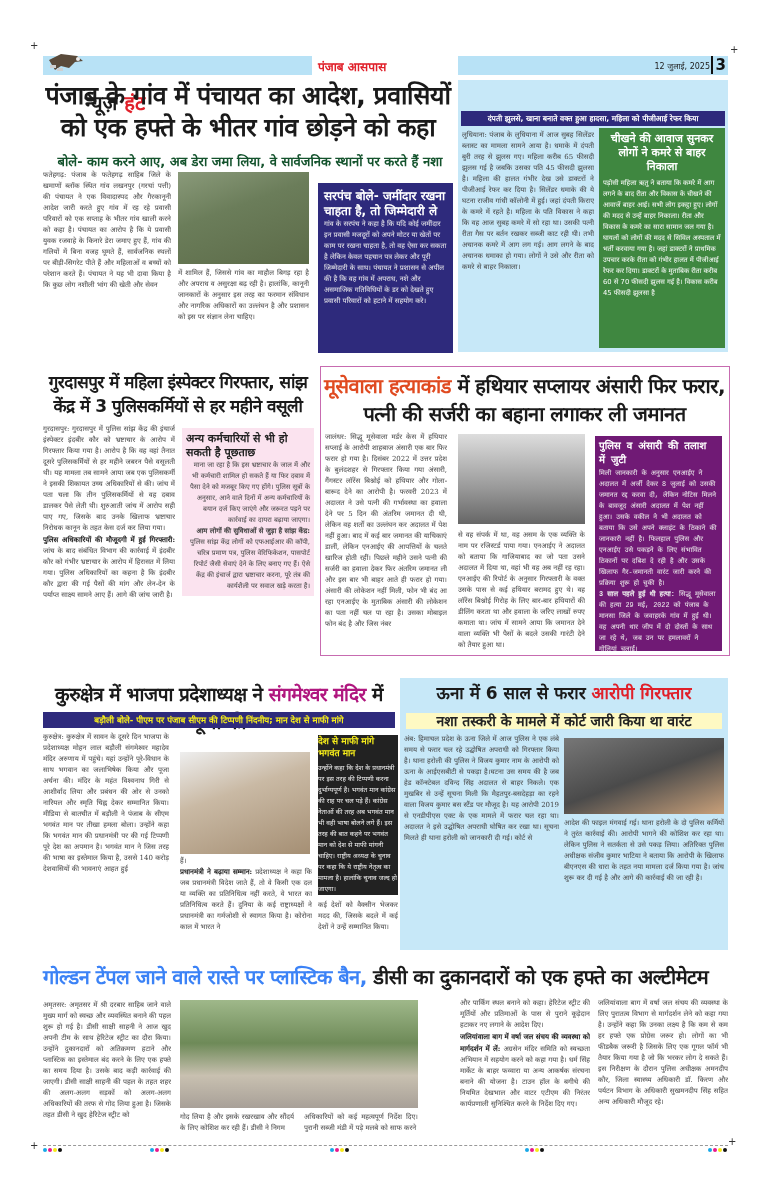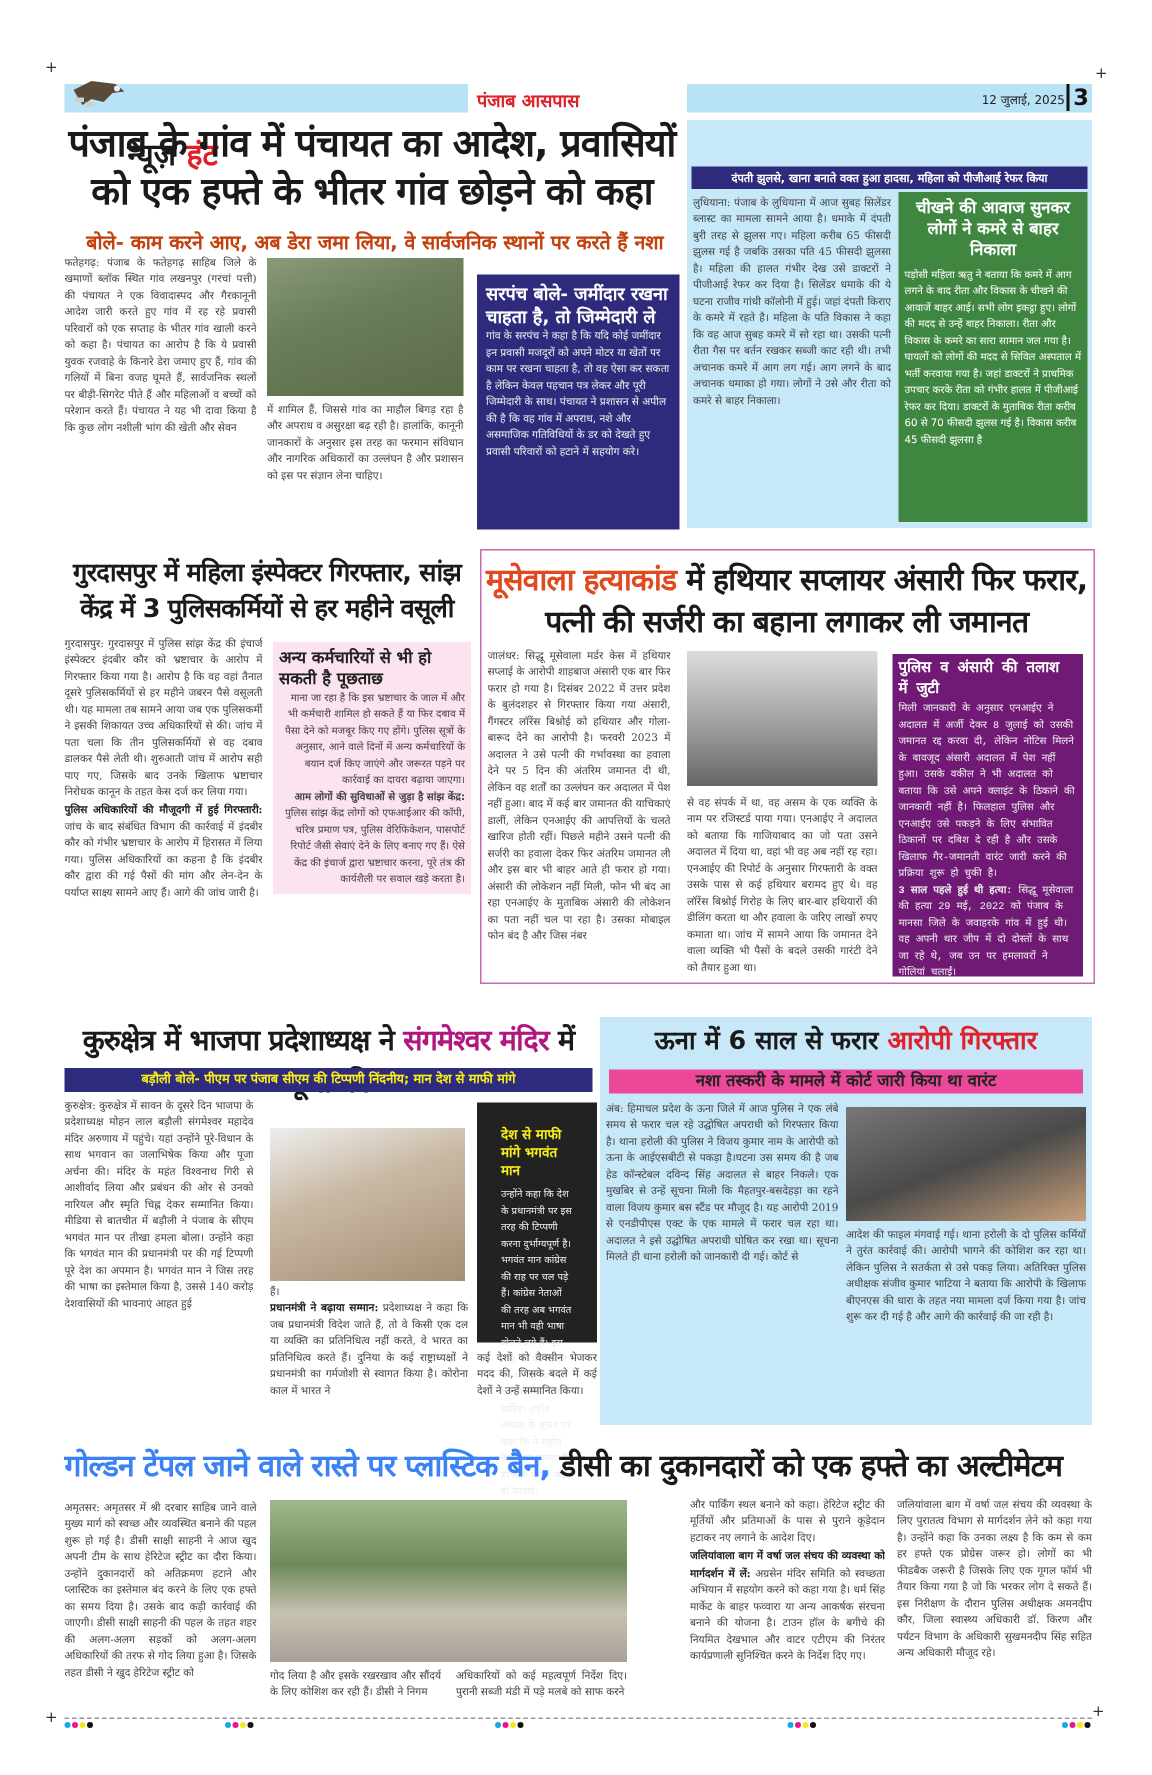--- a/index.html
+++ b/index.html
@@ -8,21 +8,21 @@
   .masthead { left: 43px; top: 56px; width: 269px; height: 19px; background: #b8e2f6; }
   .logo { position: absolute; left: 4px; top: -4px; width: 38px; height: 22px; }
   .brand { position: absolute; left: 42px; top: 1px; font-weight: bold; font-size: 20px; color: #1a1a1a; margin-top: 32px; }
   .brand .accent { color: #e0202a; }
   .section-label { left: 318px; top: 58px; font-weight: bold; font-size: 12px; color: #e0202a; }
   .datebar { left: 458px; top: 56px; width: 270px; height: 19px; background: #b8e2f6; }
   .date { position: absolute; right: 18px; top: 4px; font-size: 8px; color: #222; }
   .pageno { position: absolute; right: 2px; top: 0px; font-weight: bold; font-size: 15px; color: #111; border-left: 2px solid #111; padding-left: 3px; line-height: 18px; }
   .headline { font-weight: bold; color: #1a1a1a; letter-spacing: -0.5px; }
   .h1 { left: 43px; top: 80px; width: 410px; font-size: 25px; line-height: 32px; text-align: center; }
-  .sub { color: #c2410c; font-size: 13px; font-weight: bold; }
+  .sub { color: #14532d; font-size: 13px; font-weight: bold; }
   .col { font-family: "DejaVu Serif", serif; font-size: 7px; line-height: 11px; color: #444; text-align: justify; }
   .col b { color: #222; }
   .photo { background: linear-gradient(160deg,#8a9a7a,#6b7d5a 40%,#5c6b48); }
   .box-navy { background: #2e2a7c; color: #fff; }
   .box-navy .bt { font-weight: bold; font-size: 12px; line-height: 15px; color: #fff; }
   .box-navy .bb { font-size: 7px; line-height: 11px; color: #eee; }
   .lb-panel { left: 458px; top: 80px; width: 270px; height: 272px; background: #c7e8f8; }
   .lb-title { position: absolute; left: 0; top: 4px; width: 270px; text-align: center; font-weight: bold; font-size: 17px; color: #1a1a1a; }
   .lb-title .red { color: #e0202a; }
   .lb-strip { position: absolute; left: 3px; top: 31px; width: 264px; height: 15px; background: #2e2a7c; color: #fff; font-size: 7.5px; font-weight: bold; text-align: center; line-height: 15px; }
@@ -32,25 +32,25 @@
   .pink { background: #fbe3ef; }
   .dark { background: #701a75; color: #eee; font-family: Liberation Mono, monospace; }
   .dark .dt { font-weight: bold; font-size: 10px; color: #fff; line-height: 14px; }
   .dark .db { font-size: 6.8px; line-height: 11px; }
   .moose-frame { left: 320px; top: 366px; width: 410px; height: 290px; border: 1px solid #c76bb0; }
   .moose-title { font-size: 20px; line-height: 28px; text-align: center; width: 405px; left: 322px; top: 372px; }
   .moose-title .red { color: #e04a20; }
   .una-panel { left: 400px; top: 678px; width: 328px; height: 272px; background: #c7e8f8; }
   .una-title { position: absolute; left: 0; top: 3px; width: 328px; text-align: center; font-weight: bold; font-size: 17px; color: #1a1a1a; }
   .una-title .red { color: #e0202a; }
-  .una-strip { position: absolute; left: 6px; top: 35px; width: 316px; height: 16px; background: #ec4899; color: #222; font-weight: bold; font-size: 11px; text-align: center; line-height: 16px; }
+  .una-strip { position: absolute; left: 6px; top: 35px; width: 316px; height: 16px; background: #fef9c3; color: #222; font-weight: bold; font-size: 14px; text-align: center; line-height: 16px; }
   .kuru-title { left: 43px; top: 680px; width: 352px; font-size: 19px; line-height: 28px; text-align: center; }
   .kuru-title .mag { color: #b0177f; }
   .kuru-strip { left: 43px; top: 712px; width: 352px; height: 16px; background: #2e2a7c; color: #f8ee1a; font-weight: bold; font-size: 8.5px; text-align: center; line-height: 16px; }
-  .yel-box { left: 319px; top: 733px; width: 76px; height: 150px; background: #222; padding: 16px; }
+  .yel-box { left: 319px; top: 733px; width: 76px; height: 150px; background: #222; padding: 0; }
   .yel-box .yt { color: #f8ee1a; font-weight: bold; font-size: 9px; line-height: 12px; }
   .yel-box .yb { color: #eee; font-size: 6.5px; line-height: 11px; margin-top: 4px; }
   .gold-title { left: 43px; top: 962px; width: 685px; font-size: 20px; line-height: 30px; }
   .gold-title .red { color: #3b82f6; }
   .regbar { left: 43px; top: 1145px; width: 685px; height: 1px; border-top: 1px dashed #999; }
   .dots { display: flex; gap: 1px; position: absolute; }
   .dot { width: 4px; height: 4px; border-radius: 50%; }
   .cross { position: absolute; font-size: 10px; color: #333; }
 </style>
 </head>

